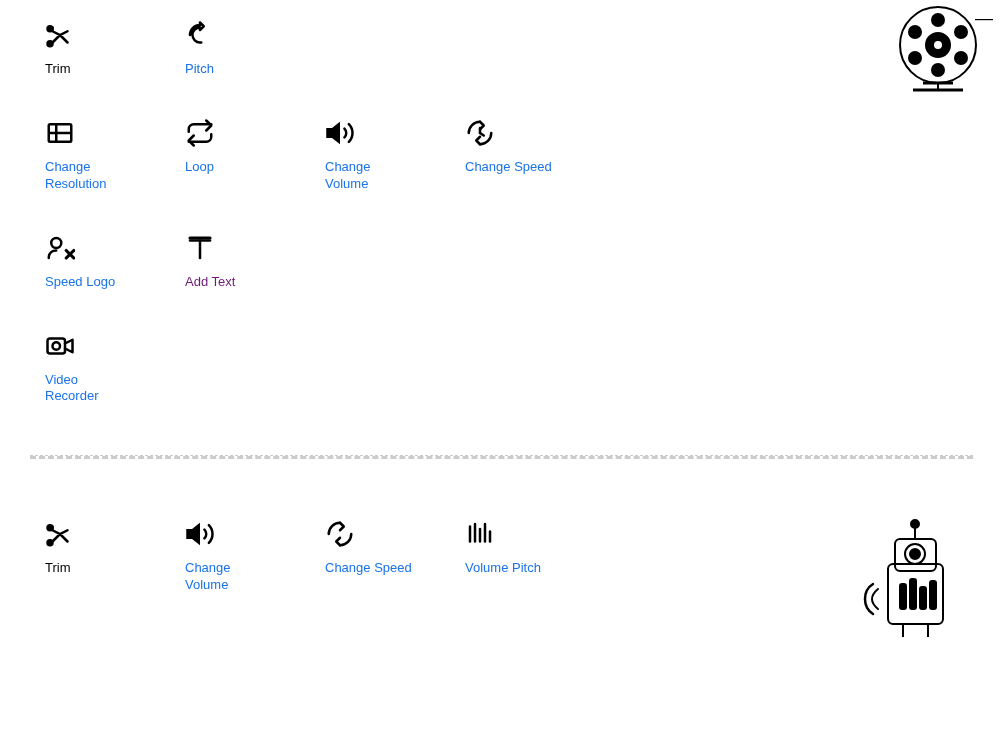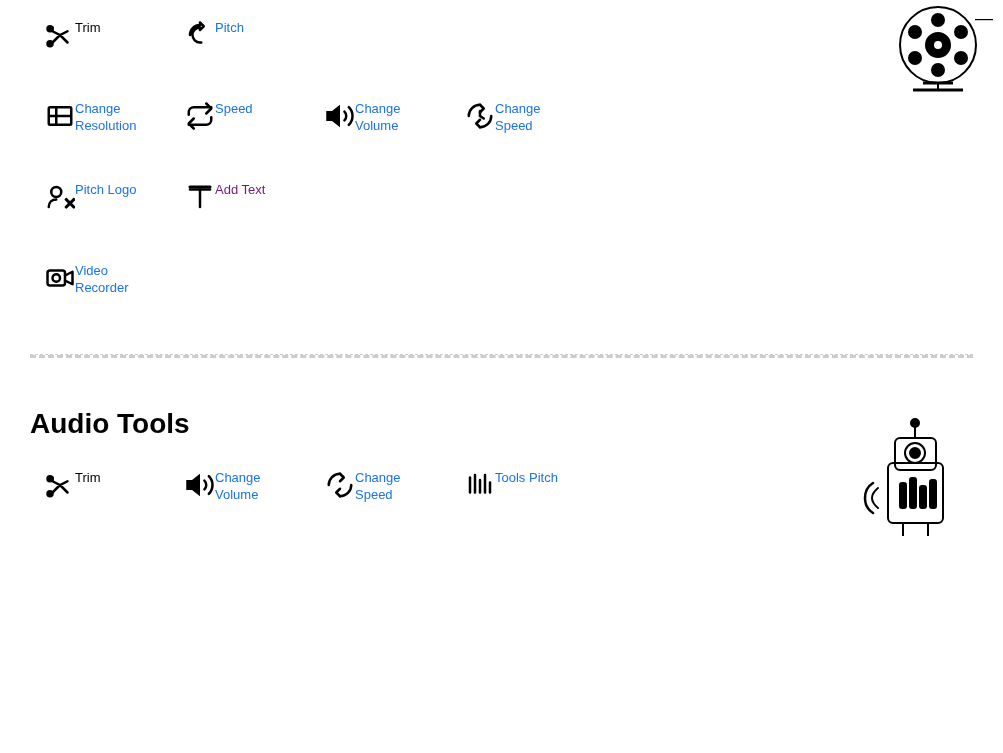--- a/index.html
+++ b/index.html
@@ -25,20 +25,21 @@
 
     .tools-grid {
       display: grid;
       grid-template-columns: repeat(6, 140px);
       gap: 10px 0;
       padding-bottom: 20px;
     }
 
     .tool-item {
       display: flex;
+      flex-direction: column;
       align-items: flex-start;
       padding: 10px 10px 10px 15px;
       cursor: pointer;
       min-width: 120px;
     }
 
     .tool-icon {
       font-size: 28px;
       margin-bottom: 6px;
       line-height: 1;
@@ -154,21 +155,21 @@
 
     <div class="tool-item">
       <div class="tool-icon">
         <svg class="icon-svg" viewBox="0 0 24 24">
           <path d="M17 2l4 4-4 4" stroke="#000" stroke-linecap="round" stroke-linejoin="round"></path>
           <path d="M3 11V9a4 4 0 014-4h14" stroke="#000" stroke-linecap="round"></path>
           <path d="M7 22l-4-4 4-4" stroke="#000" stroke-linecap="round" stroke-linejoin="round"></path>
           <path d="M21 13v2a4 4 0 01-4 4H3" stroke="#000" stroke-linecap="round"></path>
         </svg>
       </div>
-      <span class="tool-label">Speed</span>
+      <span class="tool-label">Loop</span>
     </div>
 
     <div class="tool-item">
       <div class="tool-icon">
         <svg class="icon-svg" viewBox="0 0 24 24">
           <polygon points="11,5 6,9 2,9 2,15 6,15 11,19" fill="#000" stroke="#000"></polygon>
           <path d="M15.54 8.46a5 5 0 010 7.07" stroke="#000" stroke-linecap="round"></path>
           <path d="M19.07 4.93a10 10 0 010 14.14" stroke="#000" stroke-linecap="round"></path>
         </svg>
       </div>
@@ -194,21 +195,21 @@
 
     <div class="tool-item">
       <div class="tool-icon">
         <svg class="icon-svg" viewBox="0 0 24 24">
           <circle cx="9" cy="8" r="4" stroke="#000"></circle>
           <path d="M3 20c0-4 2.7-6 6-6" stroke="#000" stroke-linecap="round"></path>
           <line x1="17" y1="14" x2="23" y2="20" stroke="#000" stroke-linecap="round" stroke-width="2.5"></line>
           <line x1="23" y1="14" x2="17" y2="20" stroke="#000" stroke-linecap="round" stroke-width="2.5"></line>
         </svg>
       </div>
-      <span class="tool-label">Pitch Logo</span>
+      <span class="tool-label">Speed Logo</span>
     </div>
 
 
     <div class="tool-item">
       <div class="tool-icon">
         <svg class="icon-svg" viewBox="0 0 24 24">
           <line x1="4" y1="6" x2="20" y2="6" stroke="#000" stroke-linecap="round"></line>
           <line x1="12" y1="6" x2="12" y2="20" stroke="#000" stroke-linecap="round"></line>
           <line x1="4" y1="4" x2="20" y2="4" stroke="#000" stroke-linecap="round" stroke-width="2.5"></line>
         </svg>
@@ -229,21 +230,20 @@
       </div>
       <span class="tool-label">Video<br>Recorder</span>
     </div>
   </div>
 
   <hr class="divider" style="margin: 20px 0; border-color:#ccc; border-style: dashed;">
 </div>
 
 <div class="section" style="padding-top:10px; position:relative;">
 
-  <h2 class="section-title">Audio Tools</h2>
 
   <div class="robot-illustration" style="position:absolute;right:30px;top:10px;">
     <svg width="120" height="130" viewBox="0 0 120 130" fill="none" stroke="#000" stroke-width="2">
 
       <path d="M20 75 Q12 80 12 90 Q12 100 20 105" stroke-width="2.5" stroke-linecap="round" fill="none"></path>
       <path d="M25 80 Q19 85 19 90 Q19 95 25 100" stroke-width="2" stroke-linecap="round" fill="none"></path>
 
       <rect x="35" y="55" width="55" height="60" rx="5"></rect>
 
       <rect x="42" y="30" width="41" height="32" rx="5"></rect>
@@ -304,16 +304,16 @@
       <div class="tool-icon">
         <svg class="icon-svg" viewBox="0 0 24 24">
 
           <line x1="4" y1="18" x2="4" y2="6" stroke="#000" stroke-width="2" stroke-linecap="round"></line>
           <line x1="8" y1="18" x2="8" y2="4" stroke="#000" stroke-width="2" stroke-linecap="round"></line>
           <line x1="12" y1="18" x2="12" y2="8" stroke="#000" stroke-width="2" stroke-linecap="round"></line>
           <line x1="16" y1="18" x2="16" y2="4" stroke="#000" stroke-width="2" stroke-linecap="round"></line>
           <line x1="20" y1="18" x2="20" y2="10" stroke="#000" stroke-width="2" stroke-linecap="round"></line>
         </svg>
       </div>
-      <span class="tool-label">Tools Pitch</span>
+      <span class="tool-label">Volume Pitch</span>
     </div>
   </div>
 </div>
 
 </body></html>

